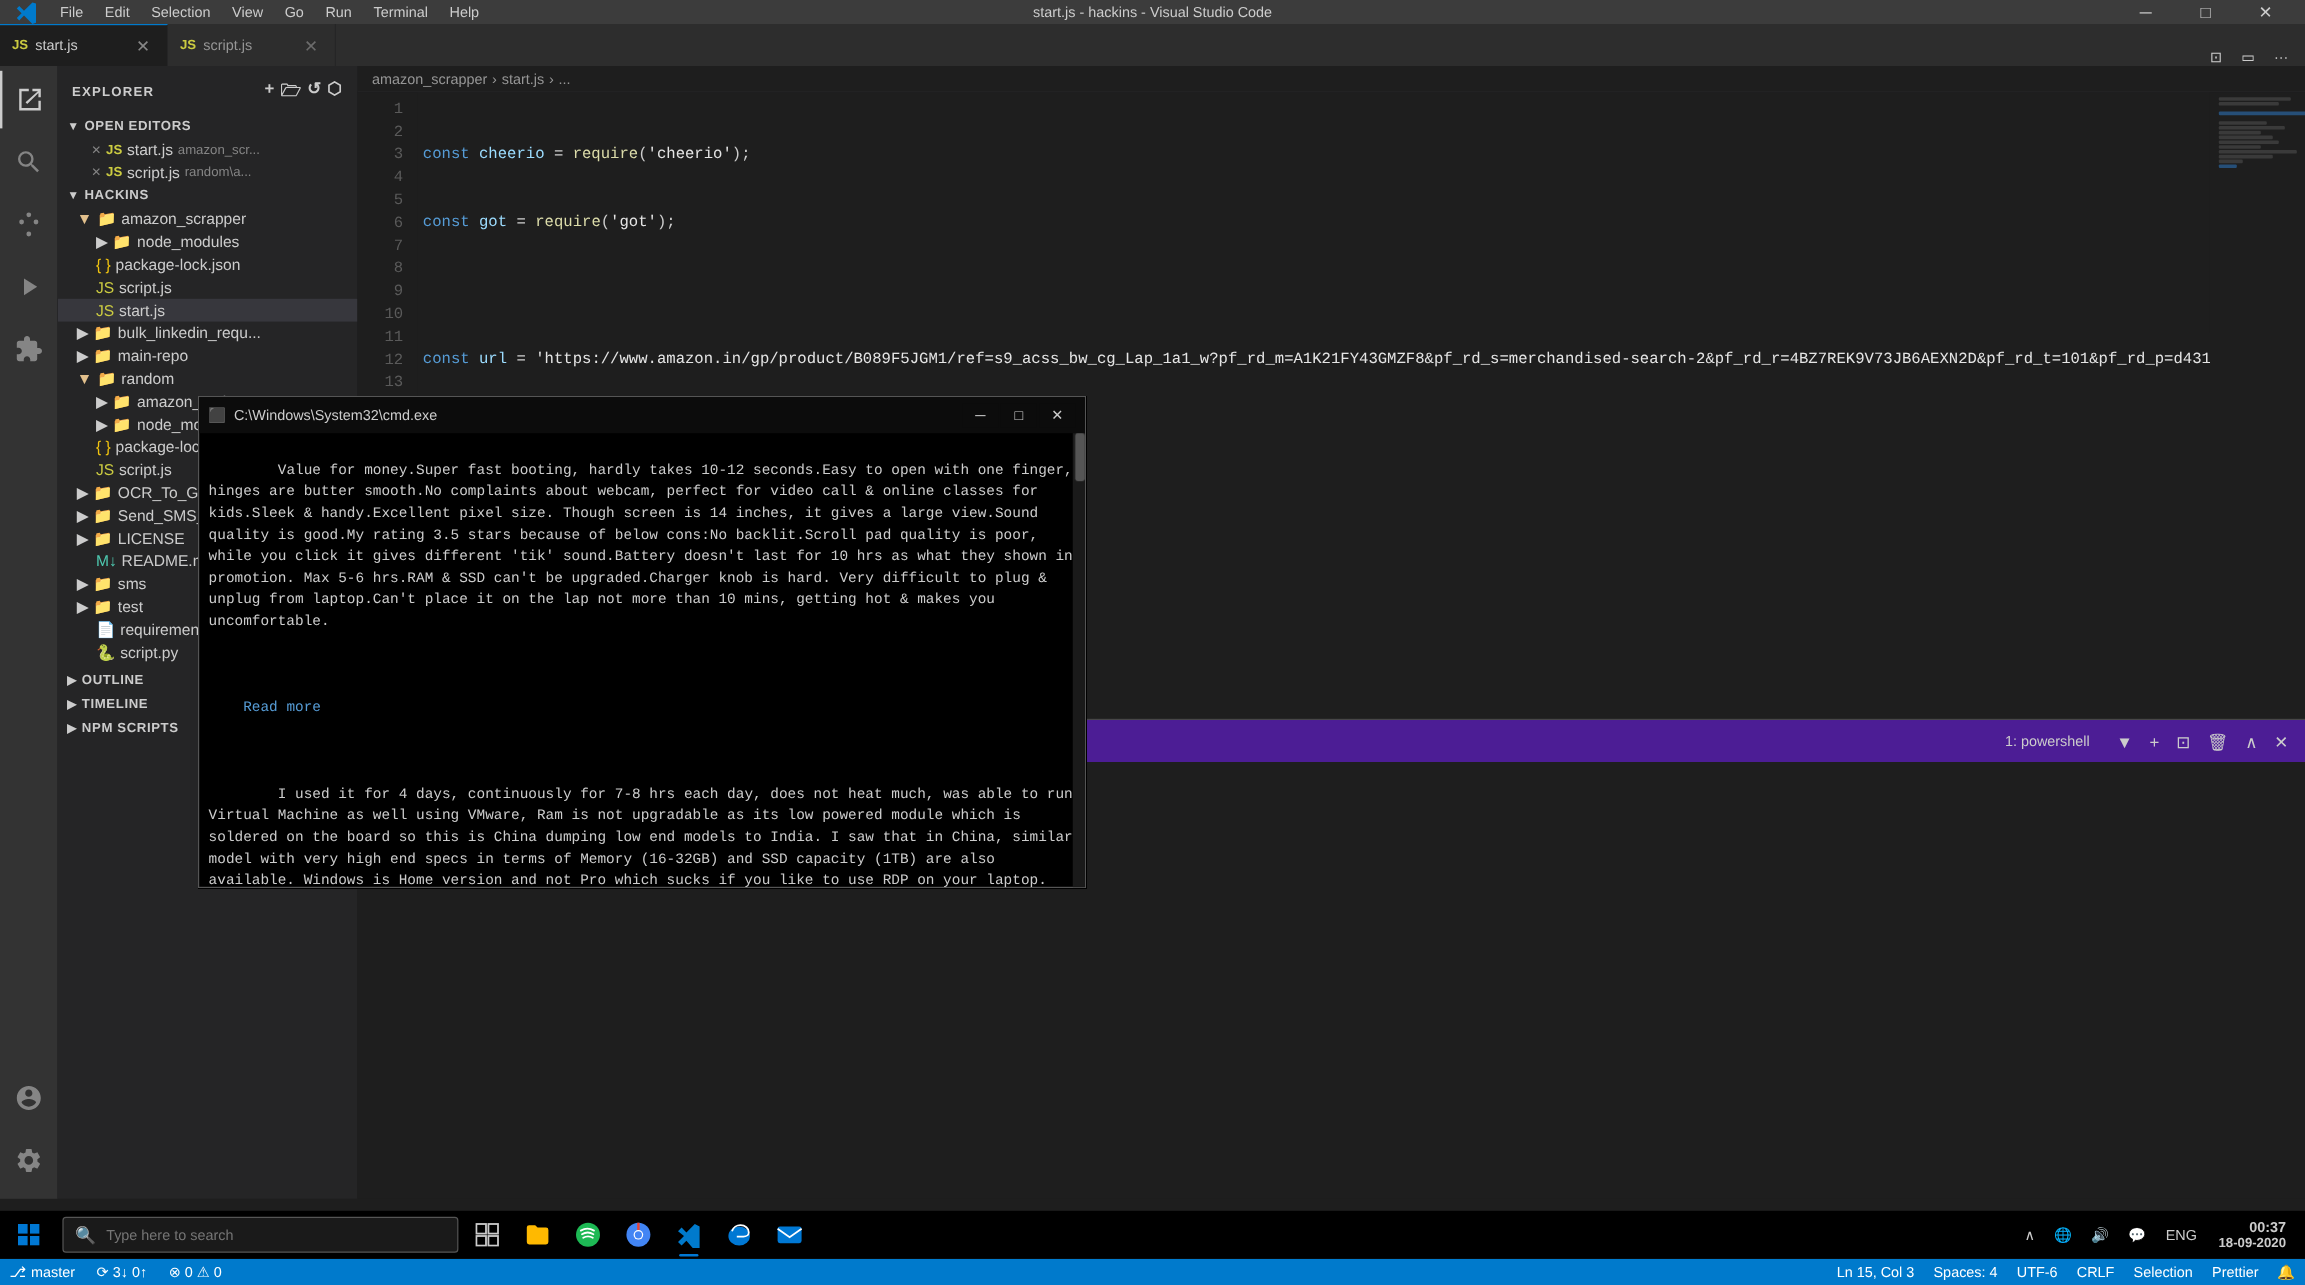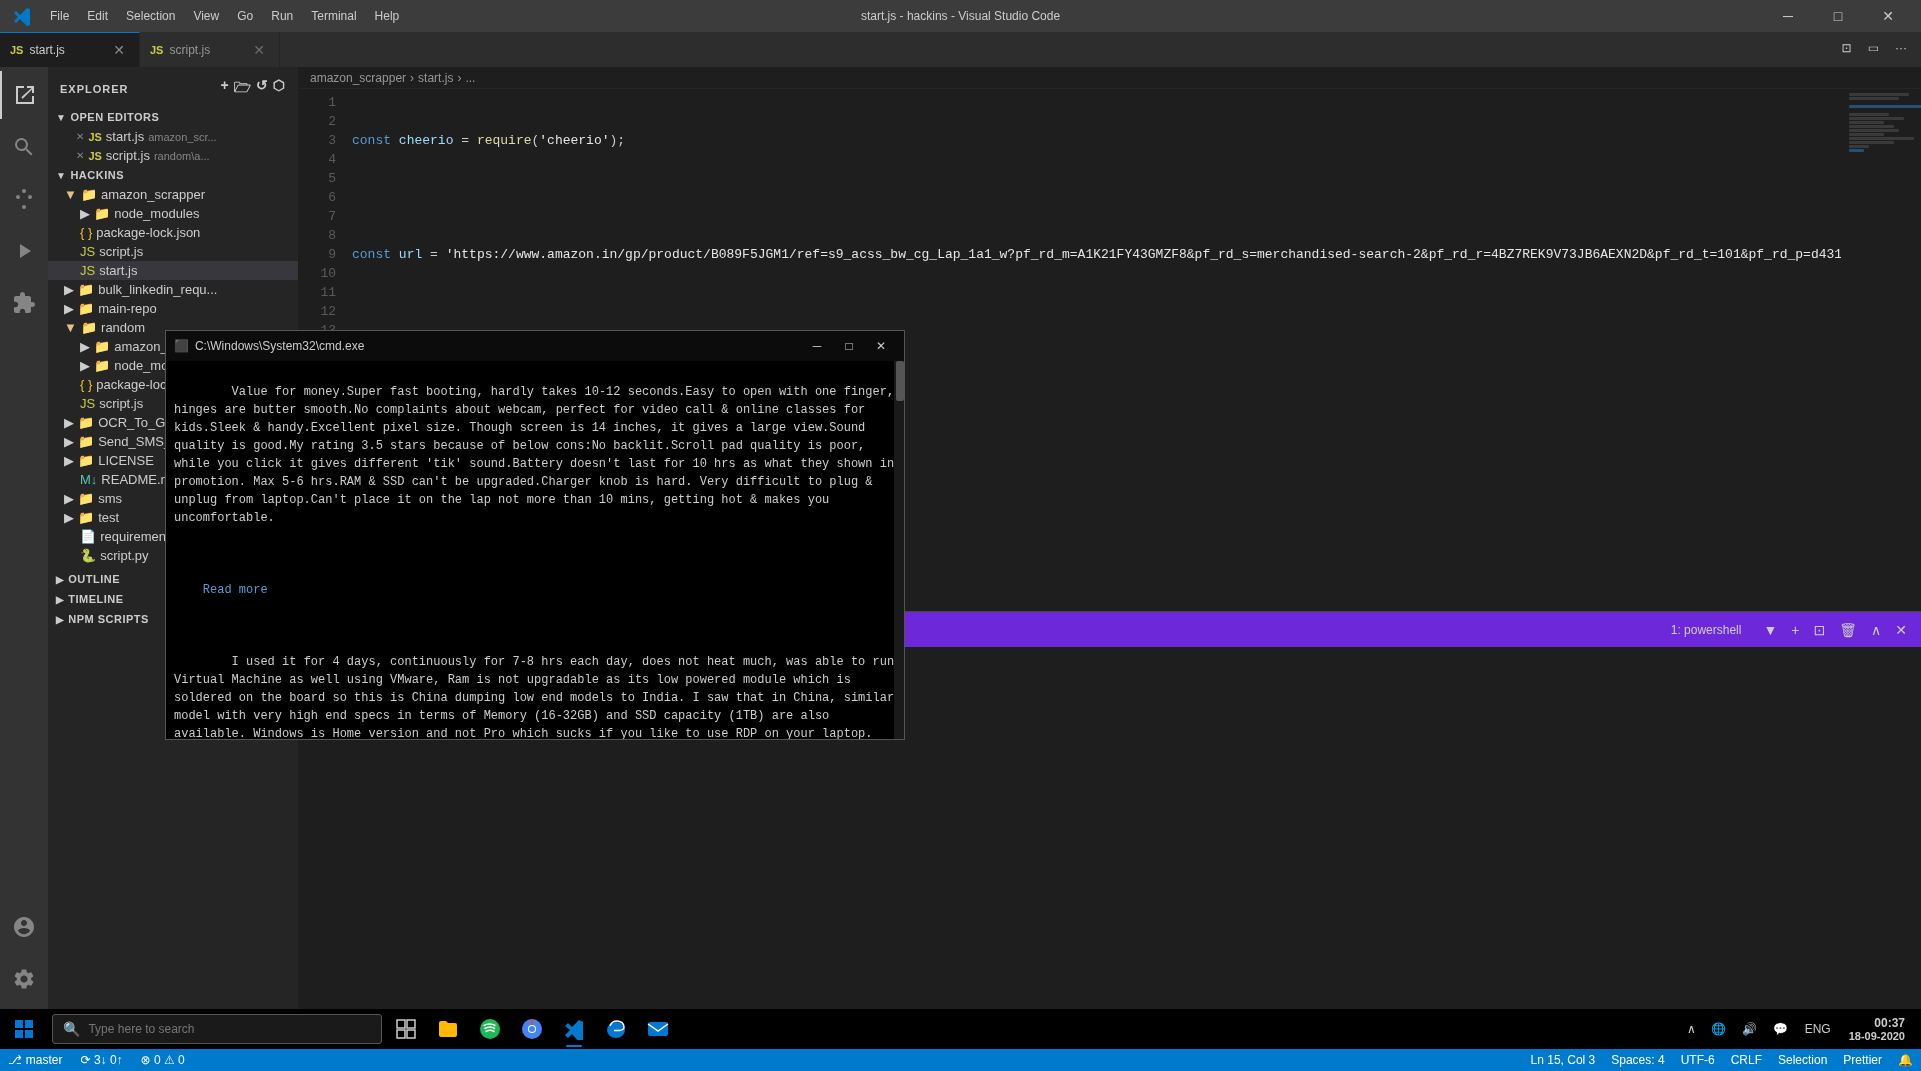--- a/index.html
+++ b/index.html
@@ -8,21 +8,21 @@
       background: #1e1e1e; 
       color: #cccccc; 
       width: 1921px; 
       height: 1071px; 
       overflow: hidden;
       font-size: 12px;
     }
     
     
     #title-bar {
-      height: 32px;
+      height: 20px;
       background: #3c3c3c;
       display: flex;
       align-items: center;
       justify-content: space-between;
       padding: 0 10px;
       user-select: none;
     }
     #title-bar .title-left {
       display: flex;
       align-items: center;
@@ -262,21 +262,21 @@
     
     #terminal-panel {
       height: 400px;
       background: #1e1e1e;
       border-top: 1px solid #474747;
       display: flex;
       flex-direction: column;
     }
     #terminal-header {
       height: 35px;
-      background: #6d28d9;
+      background: #4c1d95;
       display: flex;
       align-items: center;
       justify-content: space-between;
       padding: 0 10px;
       font-size: 12px;
     }
     #terminal-header .term-controls {
       display: flex;
       align-items: center;
       gap: 6px;
@@ -802,20 +802,21 @@
         <div>9</div>
         <div>10</div>
         <div>11</div>
         <div>12</div>
         <div>13</div>
         <div>14</div>
         <div>15</div>
       </div>
       <div id="code-content">
         <div class="code-line"><span class="kw">const</span> <span class="var">cheerio</span> <span class="op">=</span> <span class="fn">require</span>(<span class="str">'cheerio'</span>);</div>
+        <div class="code-line"><span class="kw">const</span> <span class="var">got</span> <span class="op">=</span> <span class="fn">require</span>(<span class="str">'got'</span>);</div>
         <div class="code-line"></div>
         <div class="code-line"><span class="kw">const</span> <span class="var">url</span> <span class="op">=</span> <span class="str">'https://www.amazon.in/gp/product/B089F5JGM1/ref=s9_acss_bw_cg_Lap_1a1_w?pf_rd_m=A1K21FY43GMZF8&amp;pf_rd_s=merchandised-search-2&amp;pf_rd_r=4BZ7REK9V73JB6AEXN2D&amp;pf_rd_t=101&amp;pf_rd_p=d431cbdf'</span></div>
         <div class="code-line"></div>
         <div class="code-line"><span class="fn">got</span>(<span class="var">url</span>).<span class="fn">then</span>(<span class="var">response</span> <span class="op">=&gt;</span> {</div>
         <div class="code-line">    <span class="kw">const</span> <span class="var">$</span> <span class="op">=</span> <span class="var">cheerio</span>.<span class="fn">load</span>(<span class="var">response</span>.<span class="prop">body</span>);</div>
         <div class="code-line">    <span class="cmt">// Load the reviews</span></div>
         <div class="code-line">    <span class="kw">const</span> <span class="var">reviews</span> <span class="op">=</span> <span class="var">$</span>(<span class="str">'.review'</span>);</div>
         
         
         

